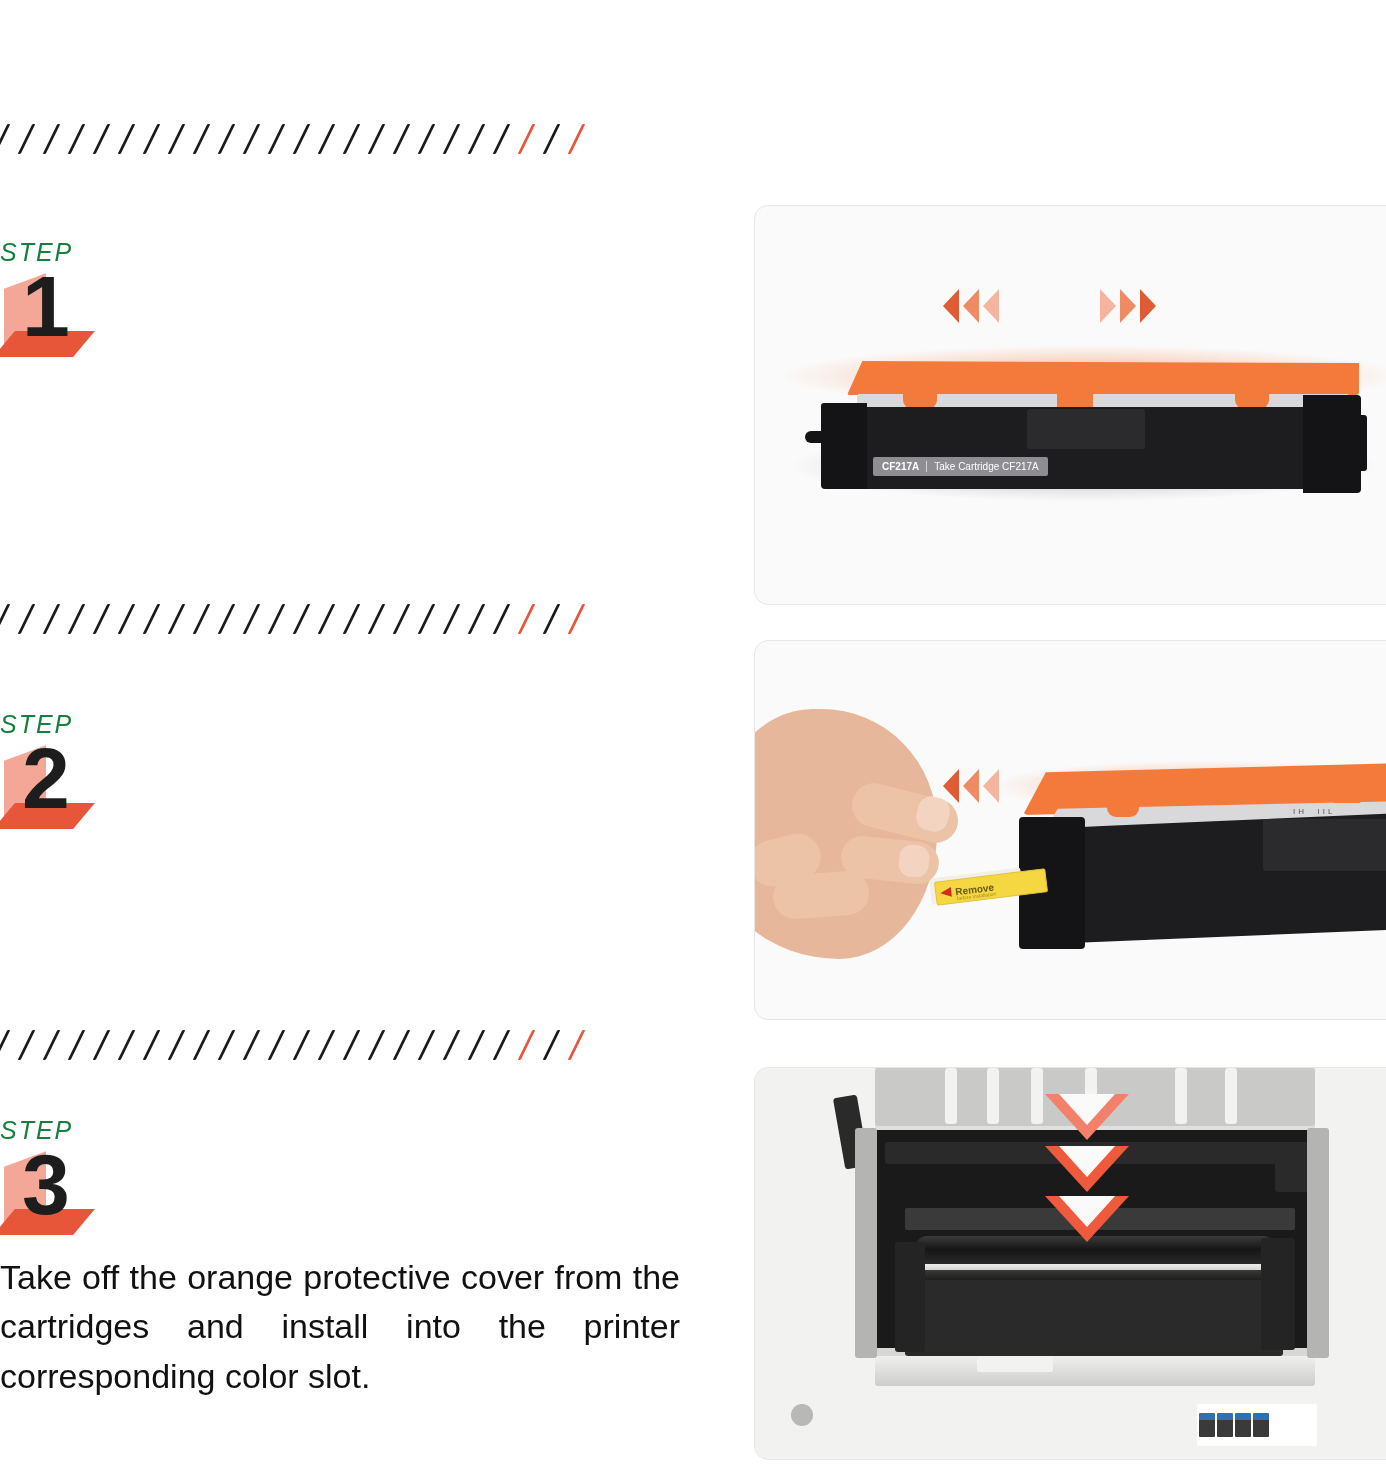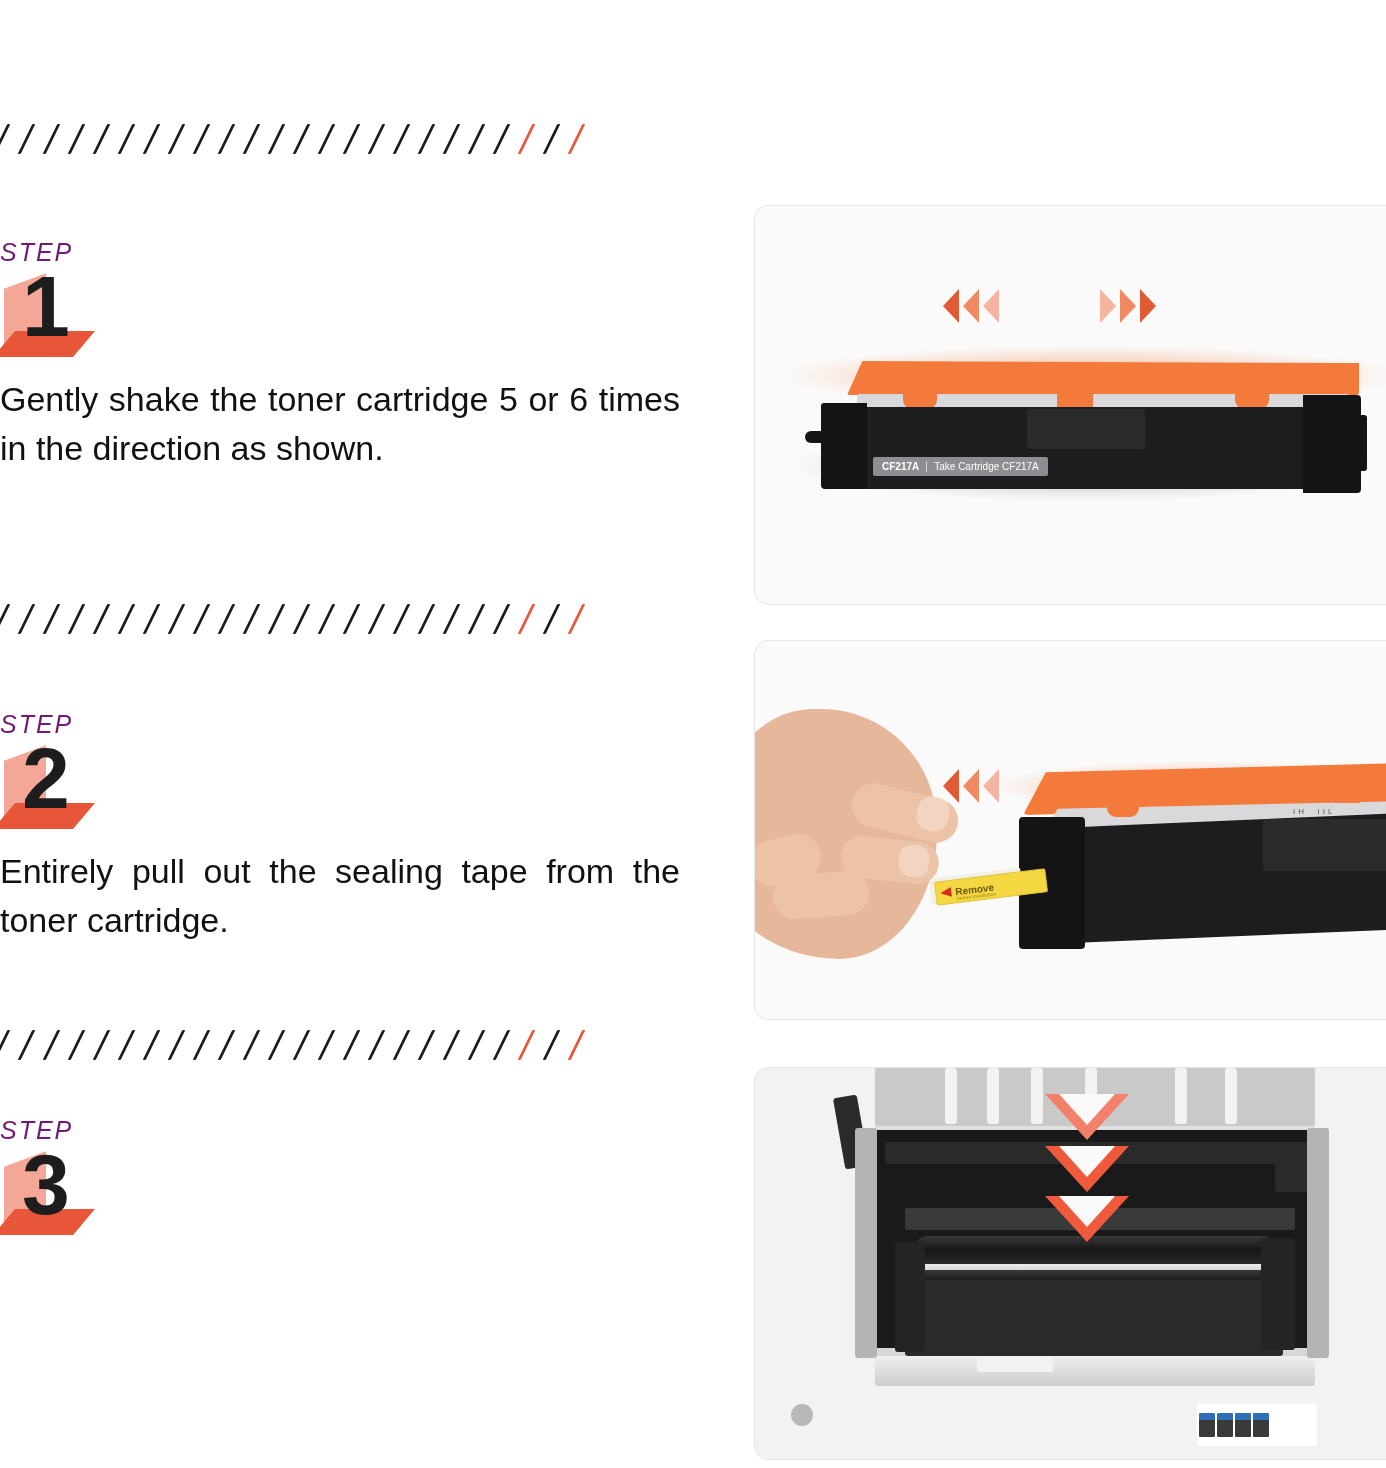--- a/index.html
+++ b/index.html
@@ -69,21 +69,21 @@
   .divider .slash.accent { background: #e8563a; }
 
   
   .step-block { position: absolute; left: 0; width: 690px; }
 
   .step-label {
     font-family: "Liberation Sans", sans-serif;
     font-style: italic;
     font-size: 25px;
     letter-spacing: 2px;
-    color: #701a75;
+    color: #15803d;
     line-height: 1;
   }
 
   .step-badge {
     position: relative;
     width: 96px;
     height: 92px;
     margin-top: 4px;
   }
   
@@ -337,21 +337,20 @@
       <i class="slash accent"></i>
     </div>
 
   <div class="step-block" style="top:240px;">
     <div class="step-label">STEP</div>
     <div class="step-badge">
       <div class="face-left"></div>
       <div class="face-bottom"></div>
       <div class="numeral">1</div>
     </div>
-    <div class="step-text">Gently shake the toner cartridge 5 or 6 times in the direction as shown.</div>
   </div>
 
   <div class="divider" id="divider-2" style="top:602px;">
       <i class="slash"></i>
       <i class="slash"></i>
       <i class="slash"></i>
       <i class="slash"></i>
       <i class="slash"></i>
       <i class="slash"></i>
       <i class="slash"></i>
@@ -374,21 +373,20 @@
       <i class="slash accent"></i>
     </div>
 
   <div class="step-block" style="top:712px;">
     <div class="step-label">STEP</div>
     <div class="step-badge">
       <div class="face-left"></div>
       <div class="face-bottom"></div>
       <div class="numeral">2</div>
     </div>
-    <div class="step-text">Entirely pull out the sealing tape from the toner cartridge.</div>
   </div>
 
   <div class="divider" id="divider-3" style="top:1028px;">
       <i class="slash"></i>
       <i class="slash"></i>
       <i class="slash"></i>
       <i class="slash"></i>
       <i class="slash"></i>
       <i class="slash"></i>
       <i class="slash"></i>
@@ -411,20 +409,21 @@
       <i class="slash accent"></i>
     </div>
 
   <div class="step-block" style="top:1118px;">
     <div class="step-label">STEP</div>
     <div class="step-badge">
       <div class="face-left"></div>
       <div class="face-bottom"></div>
       <div class="numeral">3</div>
     </div>
+    <div class="step-text">Take off the orange protective cover from the cartridges and install into the printer corresponding color slot.</div>
   </div>
 
   <div class="img-card" style="top:205px; height:400px;">
     <div class="scene">
 
       <div class="chev-row" style="left:188px; top:83px; color:#e8563a;">
         <i class="chev left" style="color:#e05a34;"></i>
         <i class="chev left" style="color:#ef8a63;"></i>
         <i class="chev left" style="color:#f5b4a0;"></i>
       </div>

